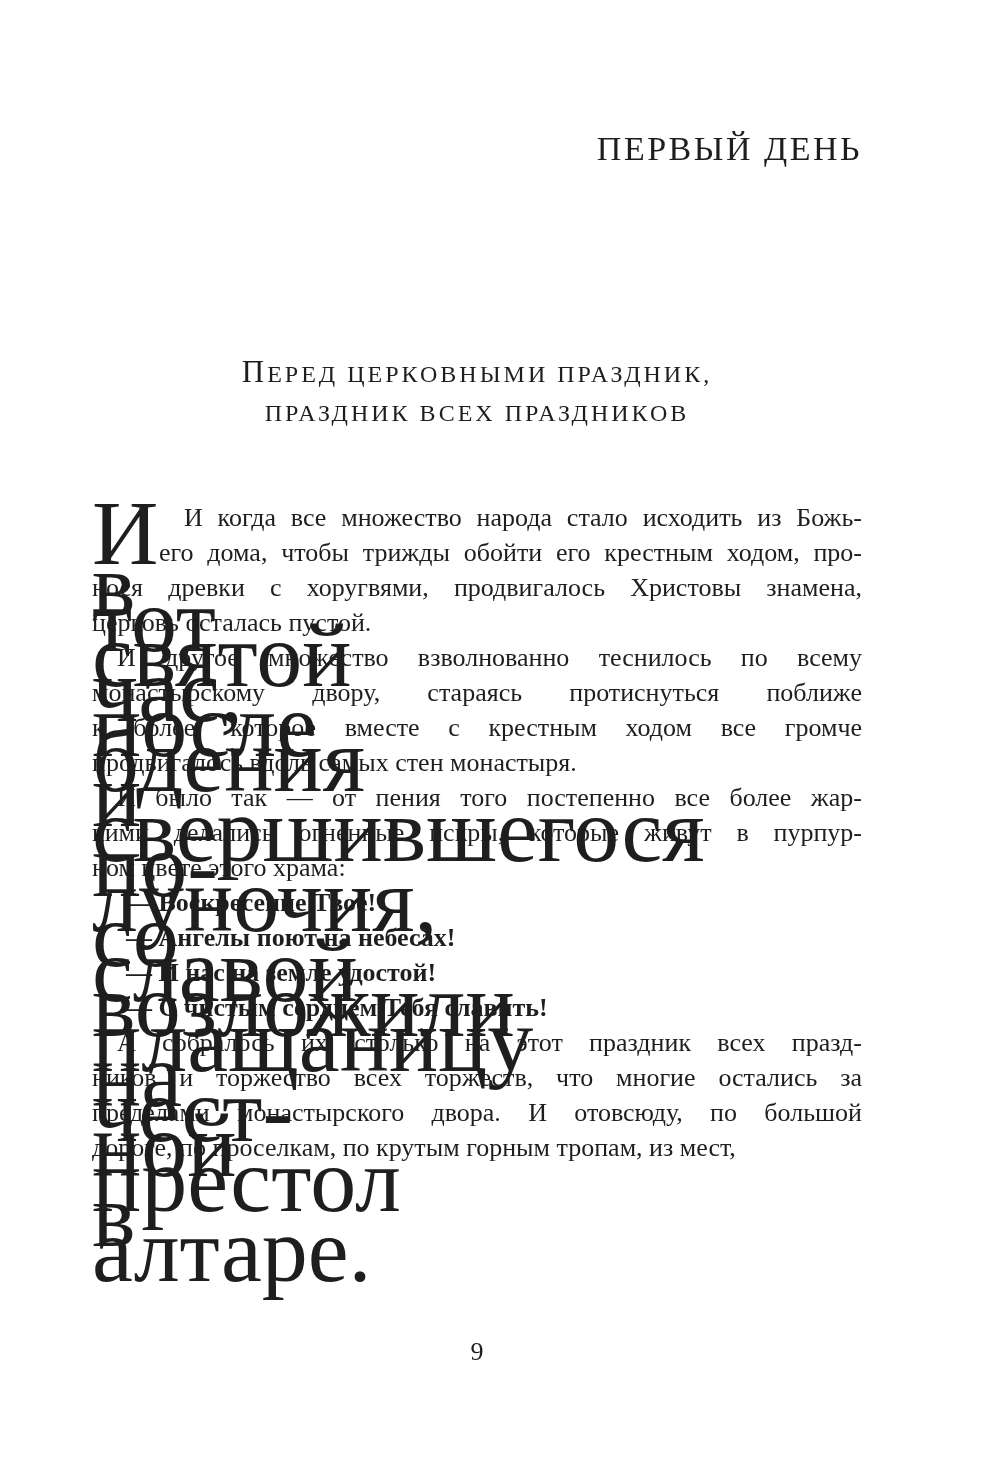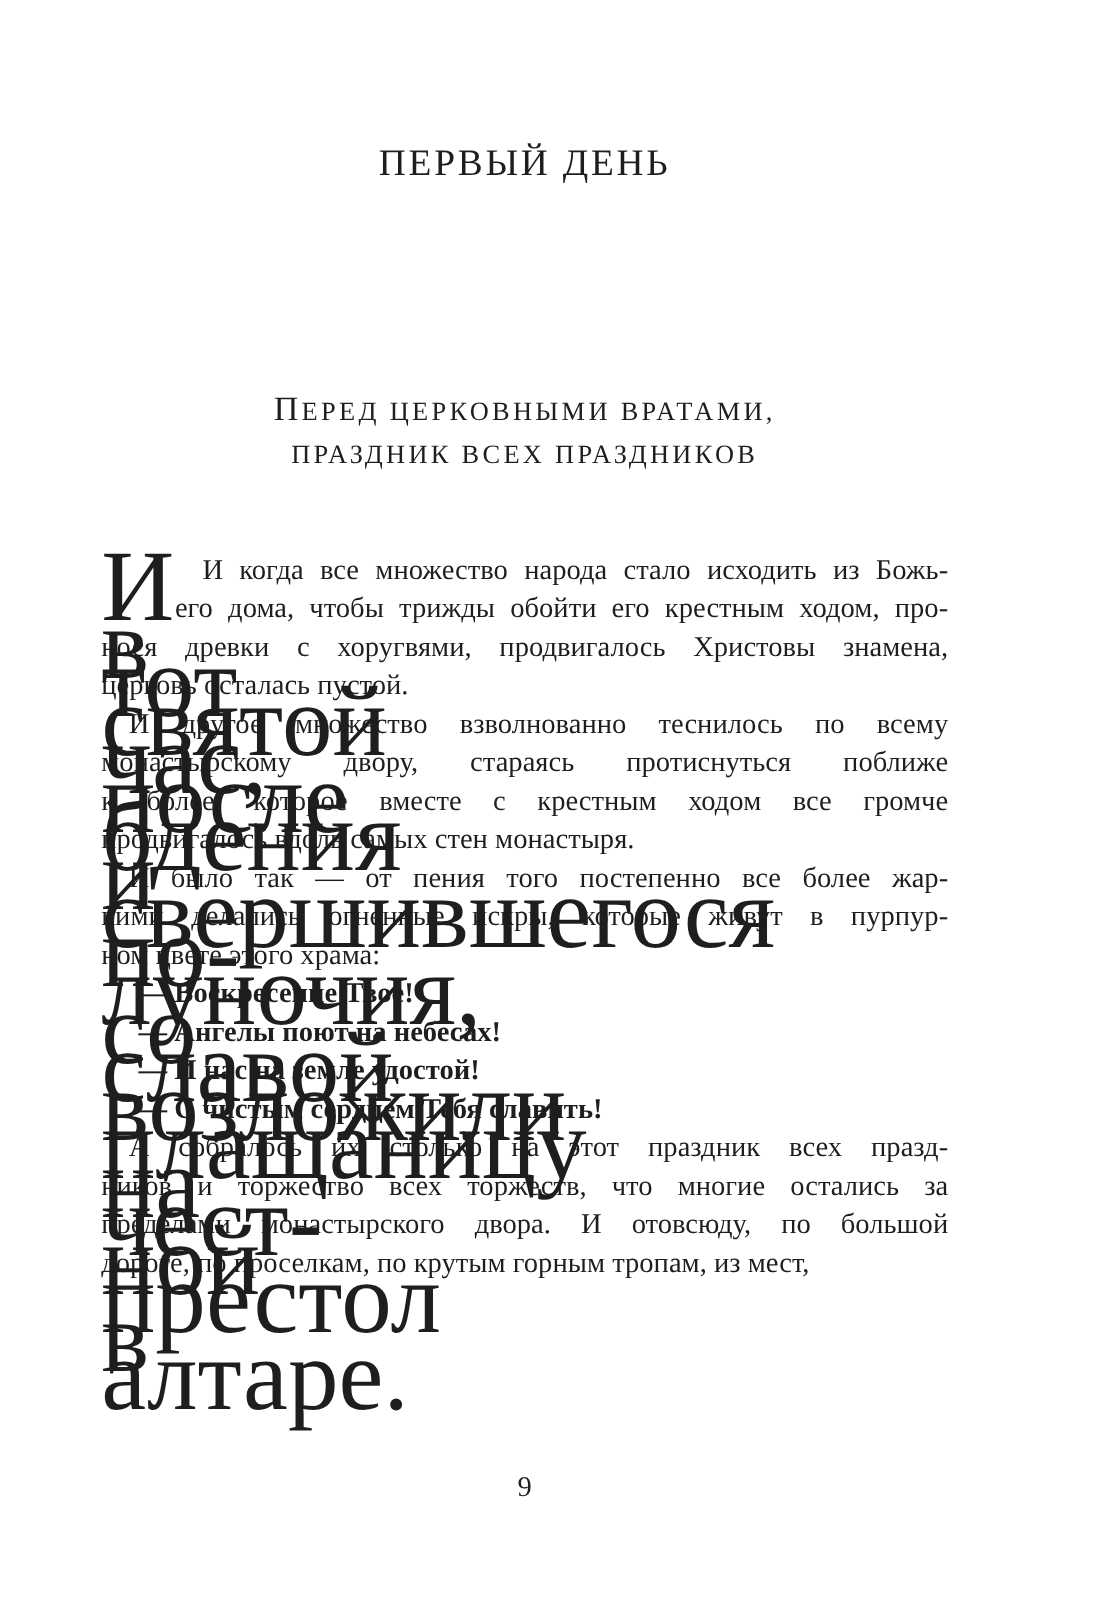--- a/index.html
+++ b/index.html
@@ -12,21 +12,21 @@
     background: #ffffff;
     font-family: "Liberation Serif", "DejaVu Serif", serif;
     color: #1e1e1e;
     overflow: hidden;
   }
   .chapter-title {
     position: absolute;
     top: 128px;
     left: 92px;
     width: 770px;
-    text-align: center;
+    text-align: right;
     font-size: 34px;
     font-weight: normal;
     letter-spacing: 2.5px;
     line-height: 42px;
   }
   .subtitle {
     position: absolute;
     top: 352px;
     left: 92px;
     width: 770px;
@@ -88,21 +88,21 @@
   }
 </style>
 </head>
 <body>
 
 <div class="page">
 
   <h1 class="chapter-title">ПЕРВЫЙ ДЕНЬ</h1>
 
   <div class="subtitle">
-    <div class="subtitle-line">ПЕРЕД ЦЕРКОВНЫМИ ВРАТАМИ,</div>
+    <div class="subtitle-line">ПЕРЕД ЦЕРКОВНЫМИ ПРАЗДНИК,</div>
     <div class="subtitle-line">ПРАЗДНИК ВСЕХ ПРАЗДНИКОВ</div>
   </div>
 
   <div class="body-text" id="body-text">
       <div class="para dropcap">
         <span class="dropcap">И</span>
         <div class="line first">в тот святой час, после бдения и свершившегося по-</div>
         <div class="line">луночия, со славой возложили плащаницу на чест-</div>
         <div class="line last">ной престол в алтаре.</div>
       </div>

